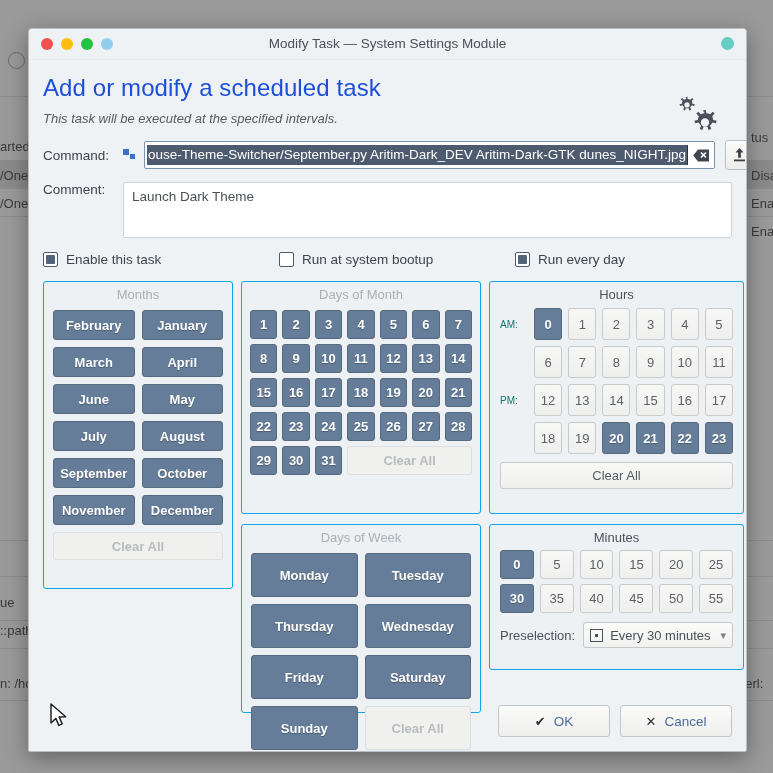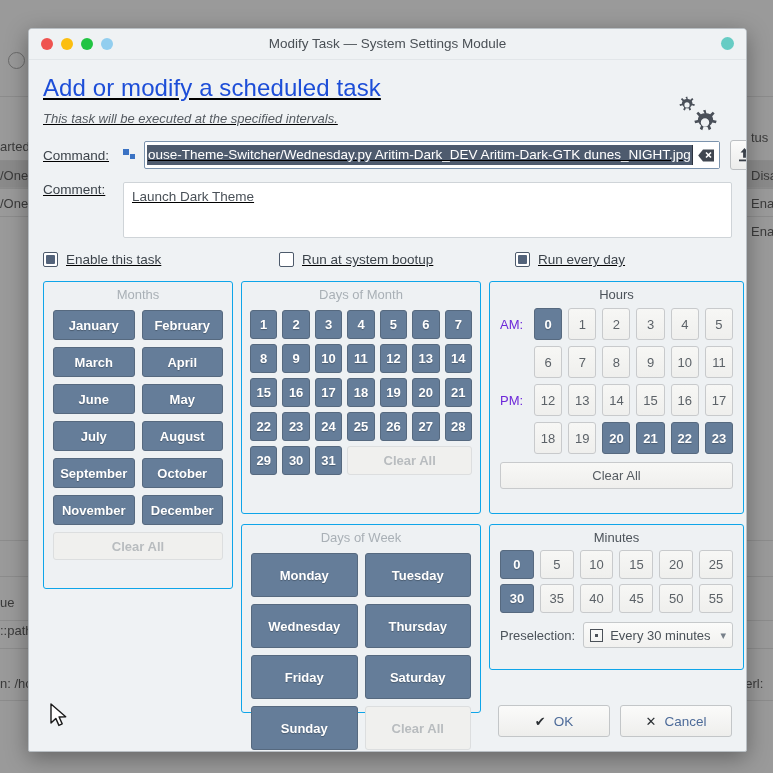--- a/index.html
+++ b/index.html
@@ -19,21 +19,20 @@
   .bg-divider{position:absolute;background:#8c8c8c;height:1px;}
 
   
   #dialog{
     position:absolute;left:28px;top:28px;width:717px;height:722px;
     background:#eff2f4;
     border:1px solid #b9bfc4;
     border-radius:4px 4px 2px 2px;
     box-shadow:0 6px 22px rgba(0,0,0,.35);
     overflow:hidden;
-    text-decoration:underline;
   }
   #titlebar{
     position:relative;height:30px;background:#eff2f4;
     border-bottom:1px solid #e2e6e9;
   }
   .tb-dot{position:absolute;top:9px;width:12px;height:12px;border-radius:50%;}
   #tb-close{left:12px;background:#ef5350;}
   #tb-min{left:32px;background:#fbbe10;}
   #tb-max{left:52px;background:#21c442;}
   #tb-extra{left:72px;background:#92ceef;}
@@ -128,21 +127,21 @@
   #dom .clear{grid-column:4 / span 4;height:29px;}
 
   
   #dow{left:198px;top:243px;width:238px;height:187px;}
   #dow .grid{grid-template-columns:1fr 1fr;gap:7px;padding:8px 9px 0 9px;}
   #dow .btn{height:44px;font-weight:bold;}
 
   
   #hours{left:446px;top:0;width:253px;height:231px;}
   .hrow{display:flex;align-items:center;padding:0 10px;margin-top:6px;}
-  .hlabel{width:34px;font-size:13px;color:#6d28d9;flex:0 0 auto;}
+  .hlabel{width:34px;font-size:10px;color:#0f766e;flex:0 0 auto;}
   .hcells{display:grid;grid-template-columns:repeat(6,1fr);gap:6px;flex:1 1 auto;}
   #hours .btn{height:32px;}
   #hours .clear{margin:8px 10px 0 10px;height:27px;}
 
   
   #minutes{left:446px;top:243px;width:253px;height:144px;}
   .mrow{display:grid;grid-template-columns:repeat(6,1fr);gap:6px;padding:0 10px;margin-top:5px;}
   #minutes .btn{height:29px;}
   .presel{display:flex;align-items:center;padding:0 10px;margin-top:9px;}
   .presel-label{font-size:13px;color:#4c535a;margin-right:8px;}
@@ -227,21 +226,21 @@
     <div id="headline">Add or modify a scheduled task</div>
     <div id="subline">This task will be executed at the specified intervals.</div>
 
     <div class="field-row">
       <div class="field-label">Command:</div>
       <svg class="cmd-icon" viewBox="0 0 14 14">
         <rect x="0" y="1" width="6" height="6" fill="#3b73c4"></rect>
         <rect x="7" y="6" width="5" height="5" fill="#3b73c4"></rect>
       </svg>
       <div class="cmd-wrap">
-        <div class="cmd-sel">ouse-Theme-Switcher/Wednesday.py Aritim-Dark_DEV Aritim-Dark-GTK dunes_NIGHT.jpg</div>
+        <div class="cmd-sel">ouse-Theme-Switcher/September.py Aritim-Dark_DEV Aritim-Dark-GTK dunes_NIGHT.jpg</div>
         <div class="cmd-clear">
           <svg width="17" height="13" viewBox="0 0 17 13">
             <path d="M5 0.5h11v12H5L0.2 6.5z" fill="#3f4650"></path>
             <path d="M8 3.5l5 5M13 3.5l-5 5" stroke="#ffffff" stroke-width="1.6"></path>
           </svg>
         </div>
       </div>
       <div class="upload-btn">
         <svg width="15" height="16" viewBox="0 0 15 16">
           <path d="M7.5 1l4 4.5h-2.6v5.2H6.1V5.5H3.5z" fill="#3a4049"></path>
@@ -268,22 +267,22 @@
         <span class="box"></span>
         <span>Run every day</span>
       </div>
     </div>
 
     <div class="groups">
 
       <div class="gbox" id="months">
         <div class="gtitle">Months</div>
         <div class="grid" id="months-grid">
+            <div class="btn sel">February</div>
             <div class="btn sel">January</div>
-            <div class="btn sel">February</div>
             <div class="btn sel">March</div>
             <div class="btn sel">April</div>
             <div class="btn sel">June</div>
             <div class="btn sel">May</div>
             <div class="btn sel">July</div>
             <div class="btn sel">August</div>
             <div class="btn sel">September</div>
             <div class="btn sel">October</div>
             <div class="btn sel">November</div>
             <div class="btn sel">December</div>
@@ -327,22 +326,22 @@
             <div class="btn sel">31</div>
             <div class="btn clear dis">Clear All</div>
           </div>
       </div>
 
       <div class="gbox" id="dow">
         <div class="gtitle">Days of Week</div>
         <div class="grid" id="dow-grid">
             <div class="btn sel">Monday</div>
             <div class="btn sel">Tuesday</div>
+            <div class="btn sel">Thursday</div>
             <div class="btn sel">Wednesday</div>
-            <div class="btn sel">Thursday</div>
             <div class="btn sel">Friday</div>
             <div class="btn sel">Saturday</div>
             <div class="btn sel">Sunday</div>
             <div class="btn clear dis">Clear All</div>
           </div>
       </div>
 
       <div class="gbox" id="hours">
         <div class="gtitle strong">Hours</div>
         <div class="hrow">

